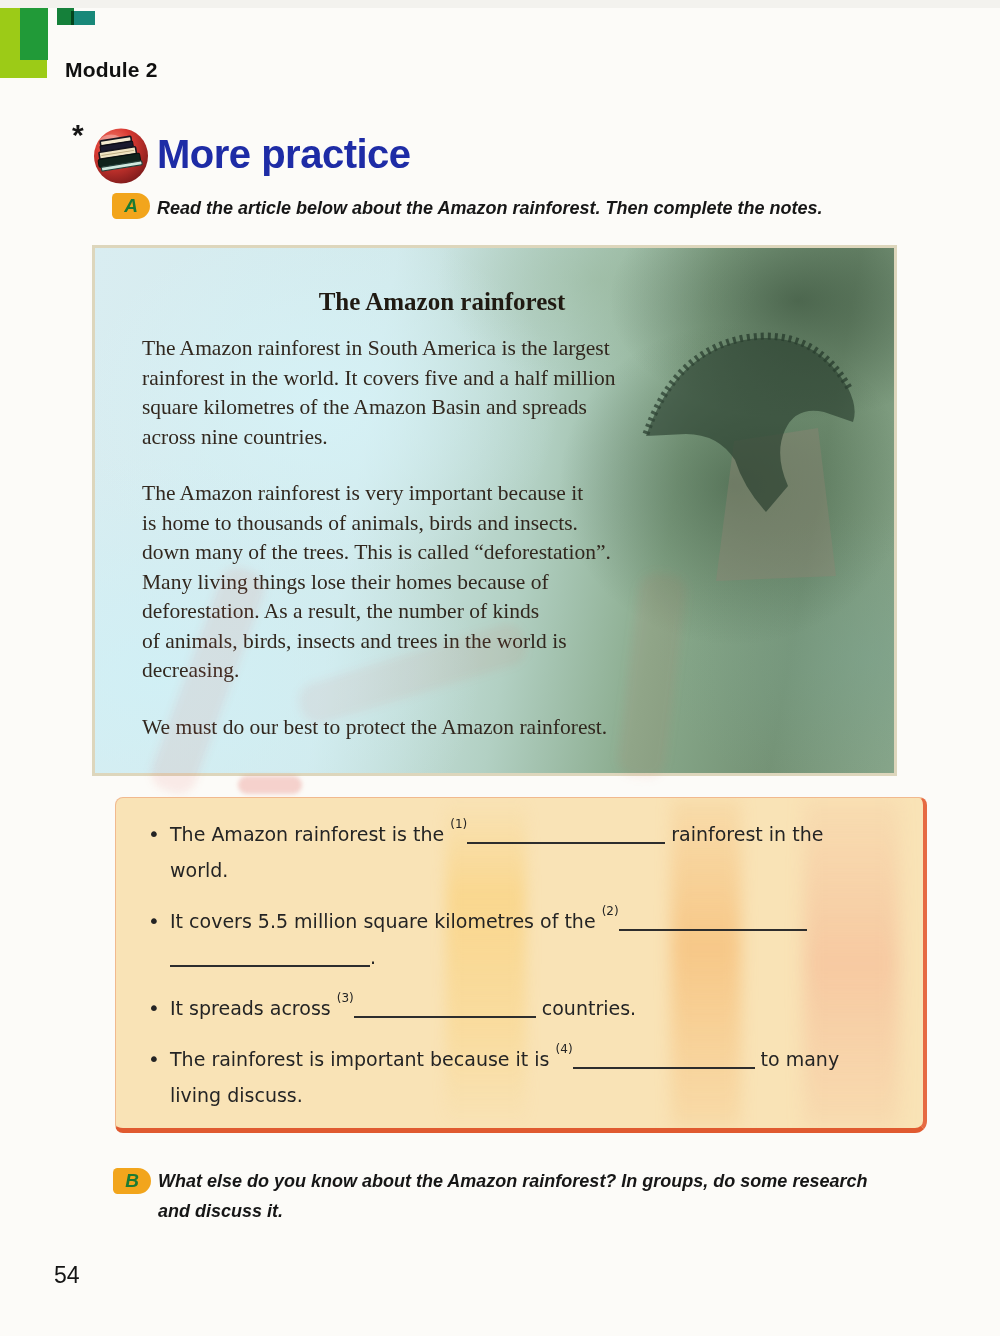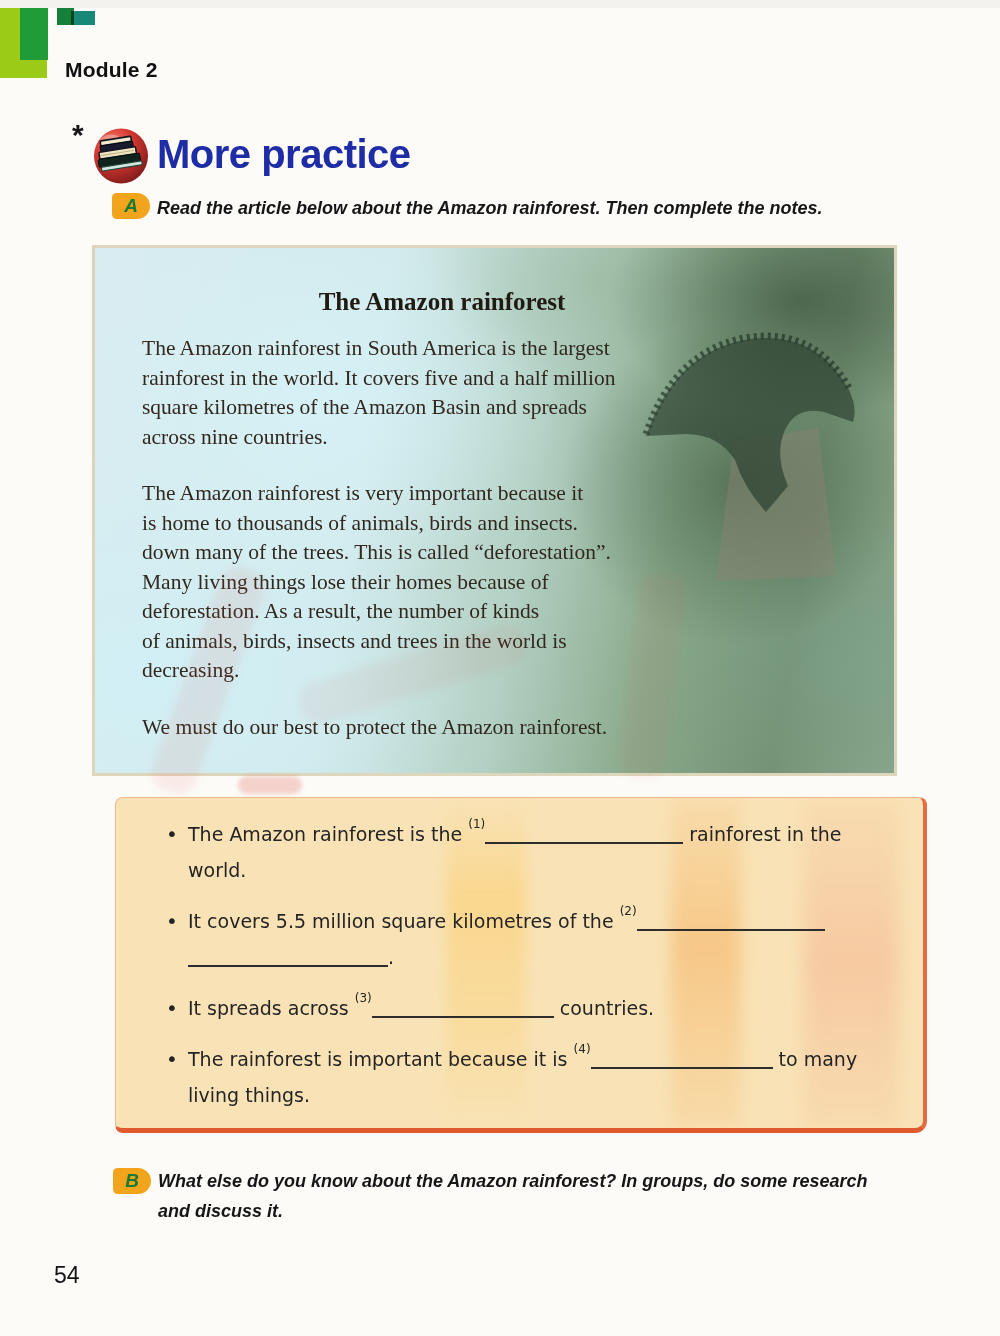--- a/index.html
+++ b/index.html
@@ -50,21 +50,21 @@
   
   .wm{position:absolute;z-index:2;border-radius:18px;pointer-events:none;}
   .wm-a{left:185px;top:555px;width:46px;height:235px;background:rgba(222,85,78,.10);transform:rotate(20deg);filter:blur(4px);}
   .wm-b{left:295px;top:645px;width:235px;height:42px;background:rgba(222,85,78,.08);transform:rotate(-17deg);filter:blur(4px);}
   .wm-c{left:628px;top:565px;width:48px;height:205px;background:rgba(222,85,78,.08);transform:rotate(7deg);filter:blur(5px);}
   .wm-d{left:238px;top:768px;width:64px;height:18px;background:rgba(228,100,90,.28);filter:blur(2px);}
 
   
   .notes{position:absolute;left:115px;top:789px;width:812px;height:336px;box-sizing:border-box;
     background:#f9e3b6;border:1px solid rgba(236,152,110,.55);border-right:4px solid #e66a42;border-bottom:5px solid #e05a30;
-    border-radius:8px 8px 12px 8px;padding:18px 0 0 50px;z-index:3;overflow:hidden;}
+    border-radius:8px 8px 12px 8px;padding:18px 0 0 32px;z-index:3;overflow:hidden;}
   .streak{position:absolute;top:0;height:100%;pointer-events:none;}
   .streak-y{left:330px;width:80px;background:linear-gradient(to bottom,rgba(252,218,128,0),rgba(250,205,110,.55) 30%,rgba(250,205,110,.30) 72%,rgba(250,205,110,0));filter:blur(7px);}
   .streak-o{left:555px;width:70px;background:linear-gradient(to bottom,rgba(244,162,72,.10),rgba(244,162,72,.42) 45%,rgba(244,162,72,.12));filter:blur(8px);}
   .streak-p{left:688px;width:95px;background:linear-gradient(to bottom,rgba(242,152,122,.08),rgba(242,152,122,.34) 50%,rgba(242,152,122,.10));filter:blur(9px);}
   .bullet{position:relative;padding-left:22px;margin-bottom:15px;
     font-family:"DejaVu Sans",sans-serif;font-size:19px;line-height:36px;color:#242424;z-index:1;}
   .bullet::before{content:"•";position:absolute;left:0;top:0;font-size:20px;}
   .blank{display:inline-block;border-bottom:2px solid #2d2d2d;height:16px;vertical-align:baseline;transform:translateY(3px);}
   .bw1{width:198px;} .bw2a{width:188px;} .bw2b{width:200px;} .bw3{width:182px;} .bw4{width:182px;}
   sup.blank-no{font-size:12px;line-height:0;position:relative;top:-6px;font-family:"DejaVu Sans",sans-serif;}
@@ -157,21 +157,21 @@
       <span>It covers 5.5 million square kilometres of the </span><sup class="blank-no">(2)</sup><span class="blank bw2a"></span>
       <div><span class="blank bw2b"></span><span>.</span></div>
     </div>
 
     <div class="bullet">
       <span>It spreads across </span><sup class="blank-no">(3)</sup><span class="blank bw3"></span><span> countries.</span>
     </div>
 
     <div class="bullet">
       <span>The rainforest is important because it is </span><sup class="blank-no">(4)</sup><span class="blank bw4"></span><span> to many</span>
-      <div>living things.</div>
+      <div>living discuss.</div>
     </div>
 
     <div class="bullet">
       <sup class="blank-no">(5)</sup>
       
     </div>
   </div>
 
   <div class="badge badge-b">B</div>
   <div class="instr instr-b">

